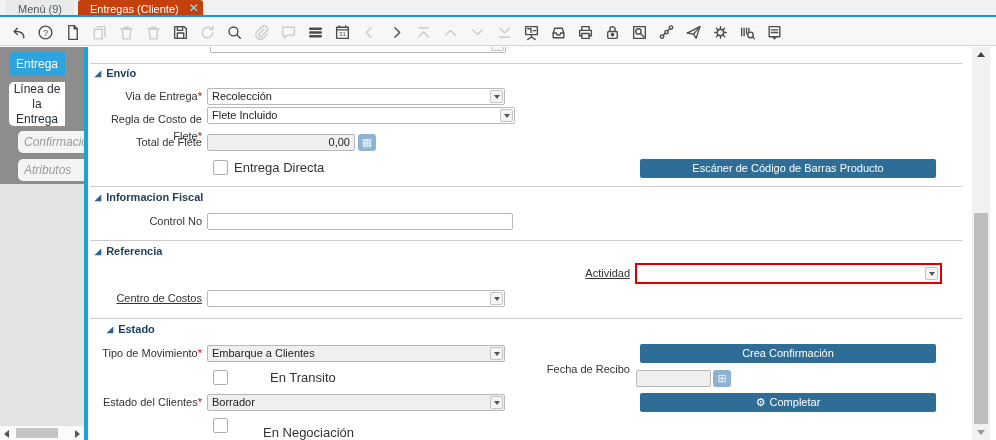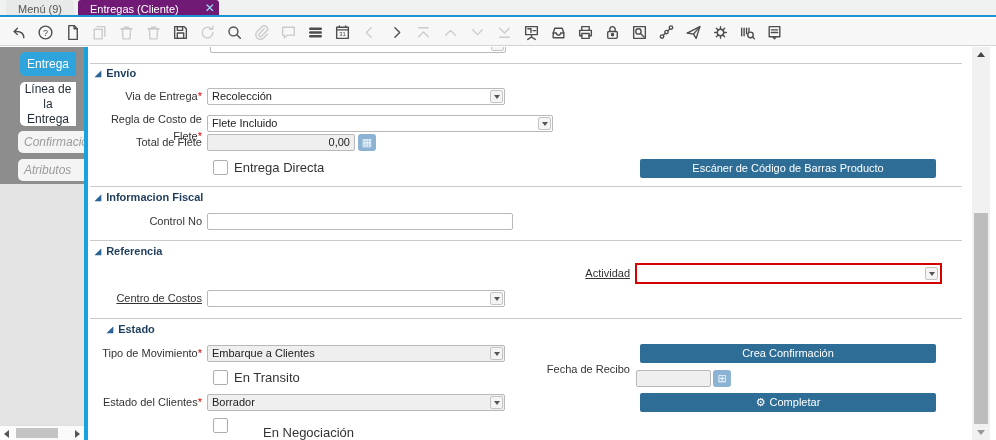--- a/index.html
+++ b/index.html
@@ -7,35 +7,35 @@
   #app {
     position:relative; width:996px; height:440px; overflow:hidden;
     font-family:"Liberation Sans", sans-serif; background:#fff;
     -webkit-font-smoothing:antialiased;
   }
   
   .tabbar { position:absolute; left:0; top:0; width:996px; height:17px;
     background:#f0f1f1; border-bottom:2px solid #1d94d2; display:flex; align-items:stretch; }
   .tab-inactive { font-size:11px; color:#555; padding:1px 12px 0 12px; margin-left:6px;
     background:#e8eaea; border-radius:3px 3px 0 0; line-height:16px; }
-  .tab-active { position:relative; font-size:11px; color:#fff; background:#701a75;
-    border-radius:3px 3px 0 0; padding:1px 40px 0 12px; margin-left:4px; line-height:16px; }
+  .tab-active { position:relative; font-size:11px; color:#fff; background:#c2410c;
+    border-radius:3px 3px 0 0; padding:1px 24px 0 12px; margin-left:4px; line-height:16px; }
   .tab-close { position:absolute; right:4px; top:0px; color:#9fe0f6; font-size:12px; line-height:16px; }
   
   .toolbar { position:absolute; left:0; top:19px; width:996px; height:27px;
     background:#f7f7f7; border-bottom:1px solid #d4d4d4; display:flex; align-items:center; padding-left:5px; }
   .tbicon { width:27px; height:27px; display:flex; align-items:center; justify-content:center; color:#4d4d4d; cursor:pointer; }
   .tbicon.disabled { color:#cbcbcb; cursor:default; }
   .tbicon svg { width:17px; height:17px; }
   .tbicon svg * { fill:none; stroke:currentColor; stroke-width:1.3; stroke-linecap:round; stroke-linejoin:round; }
   
   .sidebar { position:absolute; left:0; top:47px; width:88px; height:393px; background:#e4e4e4; }
   .sidebar-dark { position:absolute; left:0; top:0; width:88px; height:137px; background:#8d8d8d; }
   .blue-rail { position:absolute; right:0; top:0; width:4px; height:100%; background:#19a2e0; }
-  .stab { position:absolute; left:20px; width:56px; border-radius:5px 0 0 5px; font-size:12px; }
+  .stab { position:absolute; left:9px; width:56px; border-radius:5px 0 0 5px; font-size:12px; }
   .stab-active { top:5px; height:24px; background:#2fa3dc; color:#fff; text-align:center; line-height:24px; }
   .stab-normal { top:35px; height:44px; background:#fff; color:#26303b; text-align:center;
     display:flex; align-items:center; justify-content:center; padding:2px; line-height:15px; }
   .stab-disabled { left:18px; width:66px; height:22px; background:#f4f4f4; color:#9b9b9b;
     font-style:italic; line-height:22px; padding-left:6px; white-space:nowrap; overflow:hidden; }
   .stab-c { top:84px; } .stab-a { top:112px; }
   
   .hscroll { position:absolute; left:0; bottom:0; width:84px; height:15px; background:#fbfbfb; border-top:1px solid #e0e0e0; }
   .hthumb { position:absolute; left:16px; top:2px; width:42px; height:10px; background:#c4c4c4; }
   .harrow { position:absolute; top:4px; width:0; height:0; }
@@ -289,21 +289,21 @@
 
     <div class="lbl" style="top:41px;"><span>Via de Entrega</span><span class="req">*</span></div>
     <div class="combo" style="left:119px; top:41px; width:298px;">
       <span>Recolección</span>
       <span class="cbtn">
           <i class="tri"></i>
         </span>
     </div>
 
     <div class="lbl" style="top:64px;"><span>Regla de Costo de Flete</span><span class="req">*</span></div>
-    <div class="combo" style="left:119px; top:68px; width:346px;">
+    <div class="combo" style="left:119px; top:60px; width:308px;">
       <span>Flete Incluido</span>
       <span class="cbtn">
           <i class="tri"></i>
         </span>
     </div>
 
     <div class="lbl" style="top:87px;">Total de Flete</div>
     <div class="tinput readonly num" style="left:119px; top:87px; width:148px;">0,00</div>
     <div class="mini-btn" style="left:270px; top:87px;">▦</div>
 
@@ -344,21 +344,21 @@
     <div class="lbl" style="top:298px;"><span>Tipo de Movimiento</span><span class="req">*</span></div>
     <div class="combo readonly" style="left:119px; top:298px; width:298px;">
       <span>Embarque a Clientes</span>
       <span class="cbtn">
           <i class="tri"></i>
         </span>
     </div>
     <div class="btn-primary" style="top:297px;">Crea Confirmación</div>
 
     <div class="checkbox" style="top:323px;"></div>
-    <div class="cblbl" style="top:323px;">En Transito</div>
+    <div class="cblbl" style="top:323px;margin-left:36px;">En Transito</div>
     <div class="lbl-r" style="top:314px;text-align:right;">Fecha de Recibo</div>
     <div class="tinput readonly" style="left:548px; top:323px; width:75px;"></div>
     <div class="mini-btn" style="left:625px; top:323px;">⊞</div>
 
     <div class="lbl" style="top:347px;"><span>Estado del Clientes</span><span class="req">*</span></div>
     <div class="combo readonly" style="left:119px; top:347px; width:298px;">
       <span>Borrador</span>
       <span class="cbtn">
           <i class="tri"></i>
         </span>

